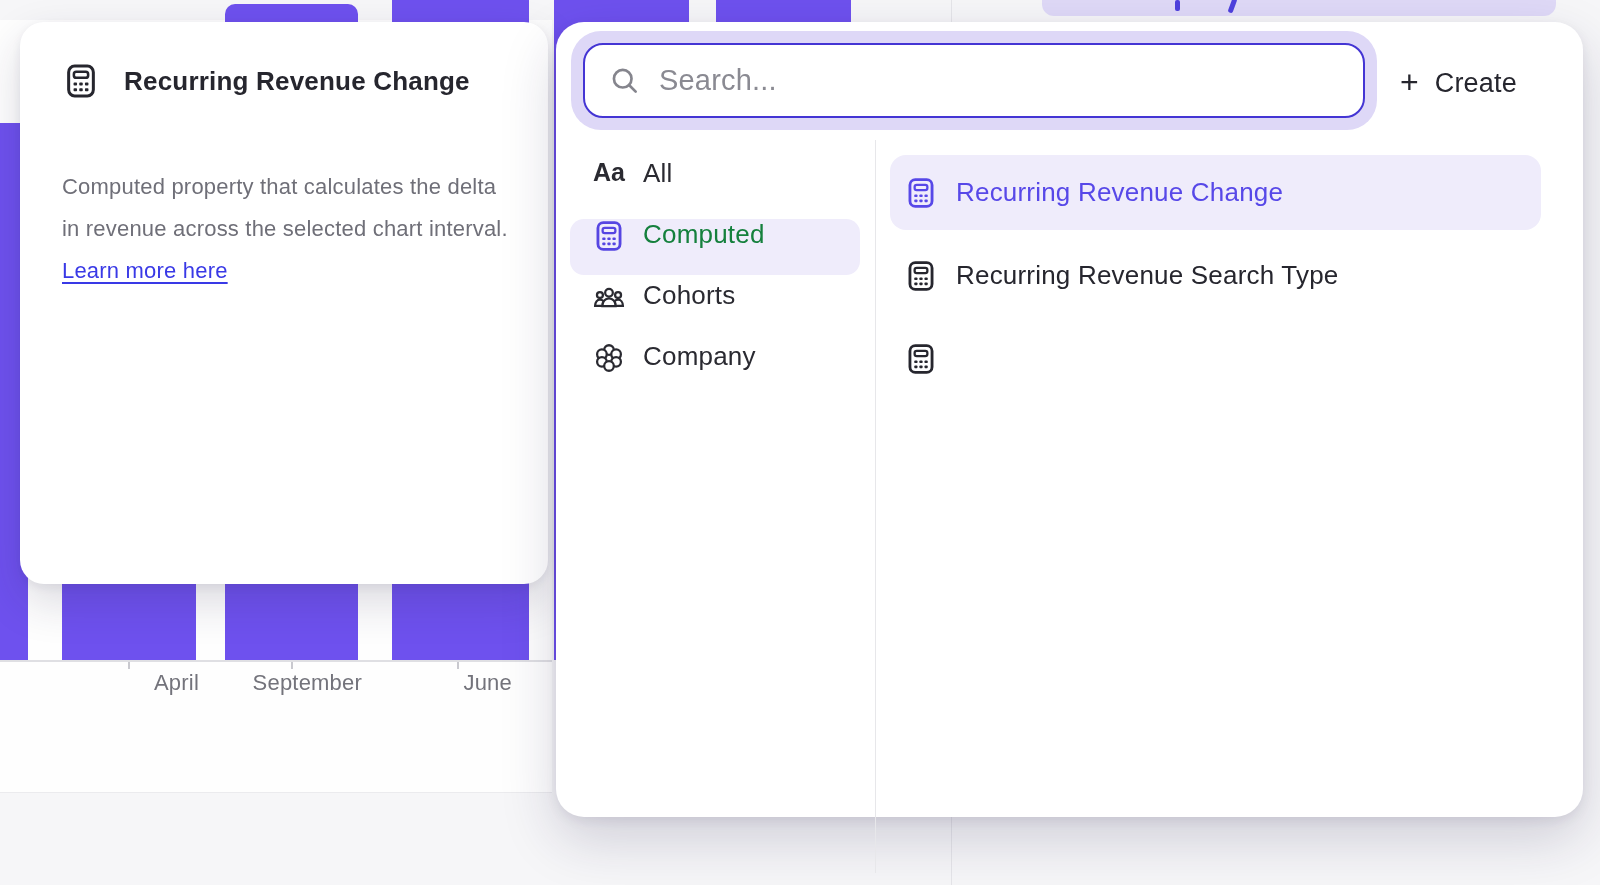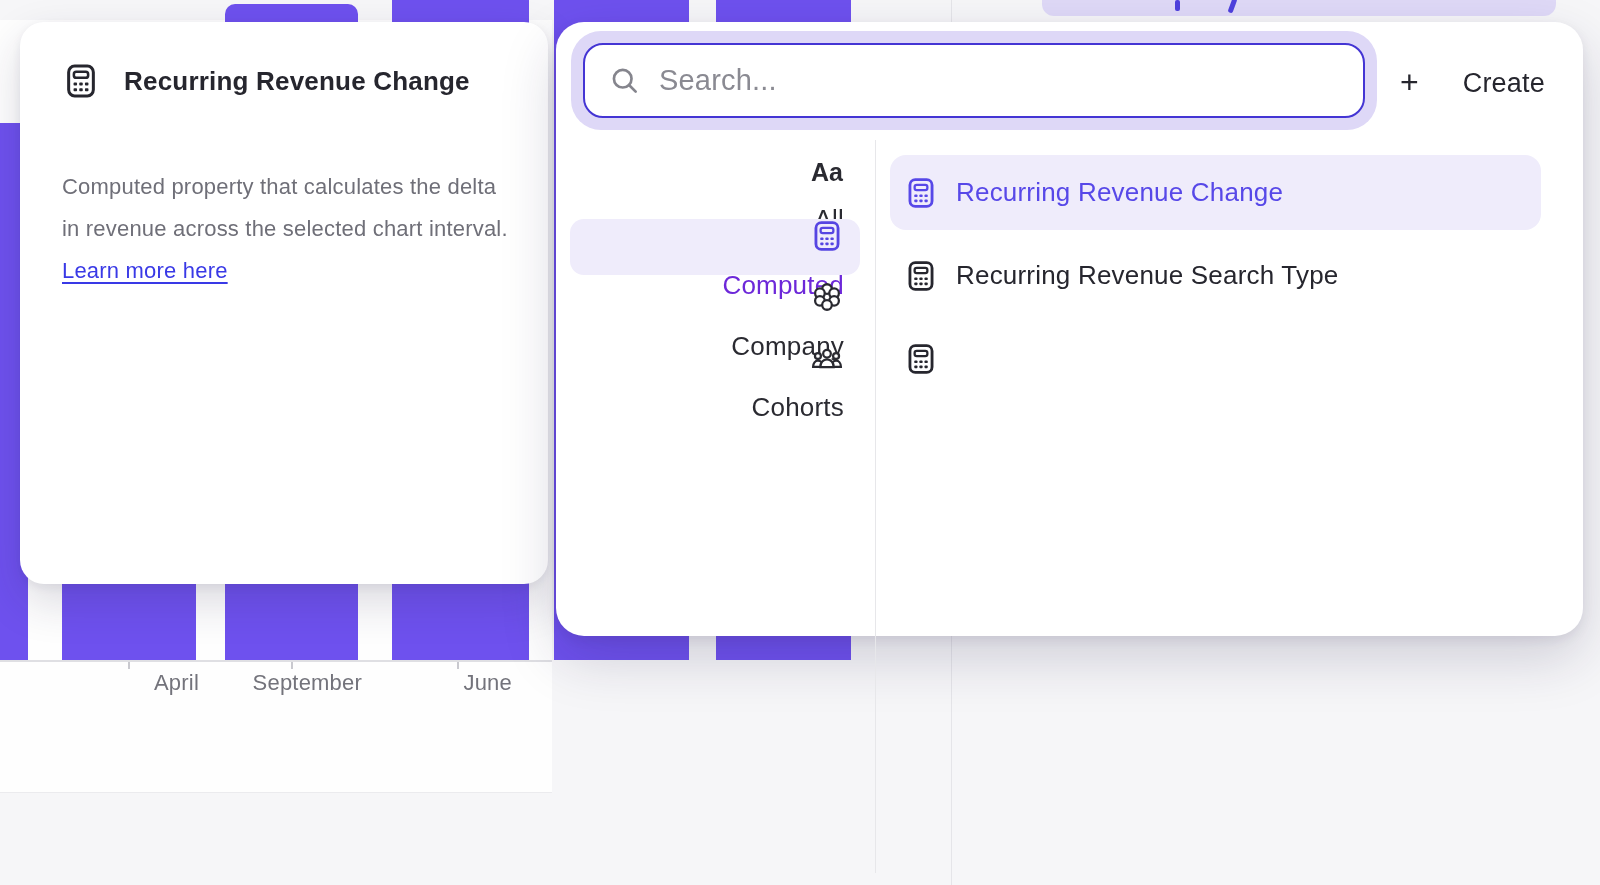--- a/index.html
+++ b/index.html
@@ -40,21 +40,21 @@
   .card-header{position:absolute;left:42px;top:40px;display:flex;align-items:center;gap:24px;}
   .card-title{font-size:26px;font-weight:700;color:#26262E;letter-spacing:.2px;}
   .card-desc{
     position:absolute;left:42px;top:144px;width:448px;
     font-size:22px;line-height:42px;color:#6F6F78;letter-spacing:.2px;
   }
   .learn-link{color:#3939E6;text-decoration:underline;text-underline-offset:4px;cursor:pointer;}
 
   
   #picker-modal{
-    position:absolute;left:556px;top:22px;width:1027px;height:614px;z-index:6;
+    position:absolute;left:556px;top:22px;width:1027px;height:795px;z-index:6;
     background:#FFFFFF;border-radius:28px;
     box-shadow:0 22px 55px rgba(35,30,70,.18),0 4px 12px rgba(35,30,70,.08);
   }
   .search-halo{
     position:absolute;left:15px;top:9px;width:806px;height:99px;
     background:#DED8F7;border-radius:30px;
   }
   .search-field{
     position:absolute;left:12px;top:12px;right:12px;bottom:12px;
     background:#FFFFFF;border:2px solid #4435D4;border-radius:20px;
@@ -63,31 +63,31 @@
   .search-field input{
     border:none;outline:none;flex:1;font-size:29px;color:#26262E;background:transparent;
     font-family:"Liberation Sans","DejaVu Sans",sans-serif;letter-spacing:.2px;
   }
   .search-field input::placeholder{color:#8A8A92;opacity:1;}
   #create-button{
     position:absolute;left:830px;top:34px;height:54px;padding:0 14px;
     display:flex;align-items:center;gap:16px;cursor:pointer;border-radius:12px;
   }
   .plus-glyph{font-size:32px;font-weight:400;color:#26262E;line-height:1;margin-top:-3px;}
-  .create-label{font-size:27px;color:#26262E;letter-spacing:.2px;margin-left:28px;}
+  .create-label{font-size:27px;color:#26262E;letter-spacing:.2px;}
 
   .column-divider{position:absolute;left:319px;top:118px;width:1px;height:733px;background:#E7E7EA;}
 
   .filter-list{position:absolute;left:14px;top:136px;width:290px;display:flex;flex-direction:column;gap:5px;}
   .filter-item{
-    height:56px;border-radius:14px;display:flex;align-items:flex-end;
+    height:56px;border-radius:14px;display:flex;align-items:flex-start;
     padding:0 16px 0 22px;gap:17px;cursor:pointer;box-sizing:border-box;
-    color:#2A2A31;font-size:26px;letter-spacing:.2px;flex-direction:column;
-  }
-  .filter-item.selected{background:#EFECFB;color:#6d28d9;}
+    color:#2A2A31;font-size:26px;letter-spacing:.2px;
+  }
+  .filter-item.selected{background:#EFECFB;color:#15803d;}
   .aa-glyph{font-size:25px;font-weight:600;color:#2A2A31;width:34px;text-align:center;letter-spacing:0;}
 
   .result-list{position:absolute;left:334px;top:133px;width:651px;display:flex;flex-direction:column;gap:8px;}
   .result-item{
     height:75px;border-radius:16px;display:flex;align-items:center;
     padding:0 16px 0 14px;gap:18px;cursor:pointer;box-sizing:border-box;
     color:#26262E;font-size:26px;letter-spacing:.2px;
   }
   .result-item.selected{background:#EFECFB;color:#5748E8;}
 
@@ -187,46 +187,46 @@
               <rect x="14.5" y="16.6" width="2.2" height="1.9" rx="0.5"></rect>
           </g>
         </svg>
       </span>
       <span>Computed</span>
     </div>
     <div class="filter-item">
       <span class="icon-34">
         <svg viewBox="0 0 24 24" width="34" height="34">
           <g fill="#FFFFFF" stroke="#2A2A31" stroke-width="1.6">
+            <circle cx="5.6" cy="10.6" r="2.1"></circle>
+            <path d="M2.2,18.2 c0-2.6 1.5-4.3 3.4-4.3 s3.4,1.7 3.4,4.3 z"></path>
+            <circle cx="18.4" cy="10.6" r="2.1"></circle>
+            <path d="M15,18.2 c0-2.6 1.5-4.3 3.4-4.3 s3.4,1.7 3.4,4.3 z"></path>
+            <circle cx="12" cy="9" r="2.7"></circle>
+            <path d="M7.3,18.4 c0-3.2 2-5.4 4.7-5.4 s4.7,2.2 4.7,5.4 z"></path>
+          </g>
+        </svg>
+      </span>
+      <span>Cohorts</span>
+    </div>
+    <div class="filter-item">
+      <span class="icon-34">
+        <svg viewBox="0 0 24 24" width="34" height="34">
+          <g fill="#FFFFFF" stroke="#2A2A31" stroke-width="1.6">
             <circle cx="12" cy="6.4" r="3.4"></circle>
             <circle cx="7" cy="9.3" r="3.4"></circle>
             <circle cx="17" cy="9.3" r="3.4"></circle>
             <circle cx="7" cy="14.7" r="3.4"></circle>
             <circle cx="17" cy="14.7" r="3.4"></circle>
             <circle cx="12" cy="17.6" r="3.4"></circle>
           </g>
         </svg>
       </span>
       <span>Company</span>
     </div>
-    <div class="filter-item">
-      <span class="icon-34">
-        <svg viewBox="0 0 24 24" width="34" height="34">
-          <g fill="#FFFFFF" stroke="#2A2A31" stroke-width="1.6">
-            <circle cx="5.6" cy="10.6" r="2.1"></circle>
-            <path d="M2.2,18.2 c0-2.6 1.5-4.3 3.4-4.3 s3.4,1.7 3.4,4.3 z"></path>
-            <circle cx="18.4" cy="10.6" r="2.1"></circle>
-            <path d="M15,18.2 c0-2.6 1.5-4.3 3.4-4.3 s3.4,1.7 3.4,4.3 z"></path>
-            <circle cx="12" cy="9" r="2.7"></circle>
-            <path d="M7.3,18.4 c0-3.2 2-5.4 4.7-5.4 s4.7,2.2 4.7,5.4 z"></path>
-          </g>
-        </svg>
-      </span>
-      <span>Cohorts</span>
-    </div>
   </div>
 
   <div class="result-list">
     <div class="result-item selected">
       <span class="icon-34">
         <svg viewBox="0 0 24 24" width="34" height="34">
           <rect x="4.2" y="2.6" width="15.6" height="18.8" rx="3.8" fill="none" stroke="#5748E8" stroke-width="2"></rect>
           <rect x="7.5" y="6.2" width="9" height="3.8" rx="1.5" fill="none" stroke="#5748E8" stroke-width="1.6"></rect>
           <g fill="#5748E8">
             <rect x="7.3" y="13" width="2.2" height="1.9" rx="0.5"></rect>

